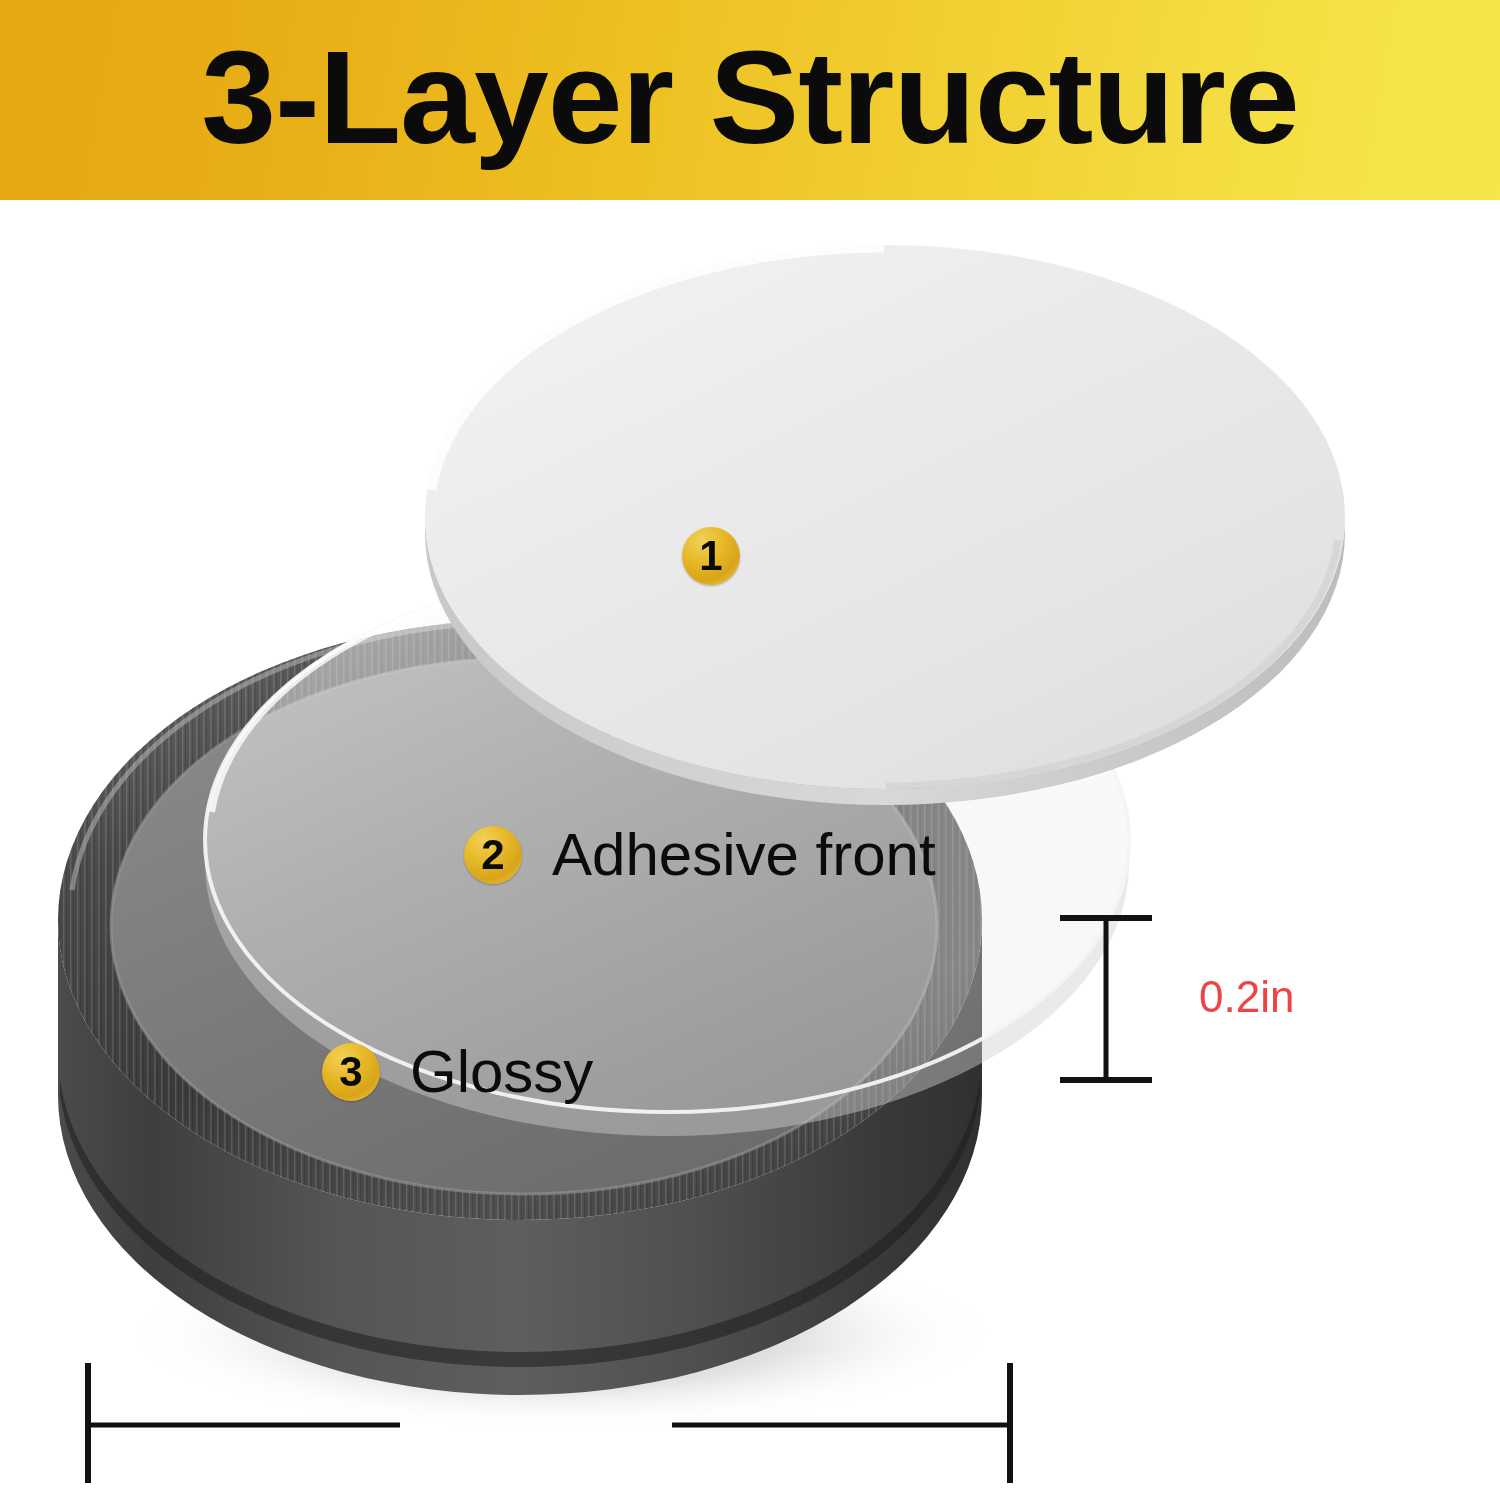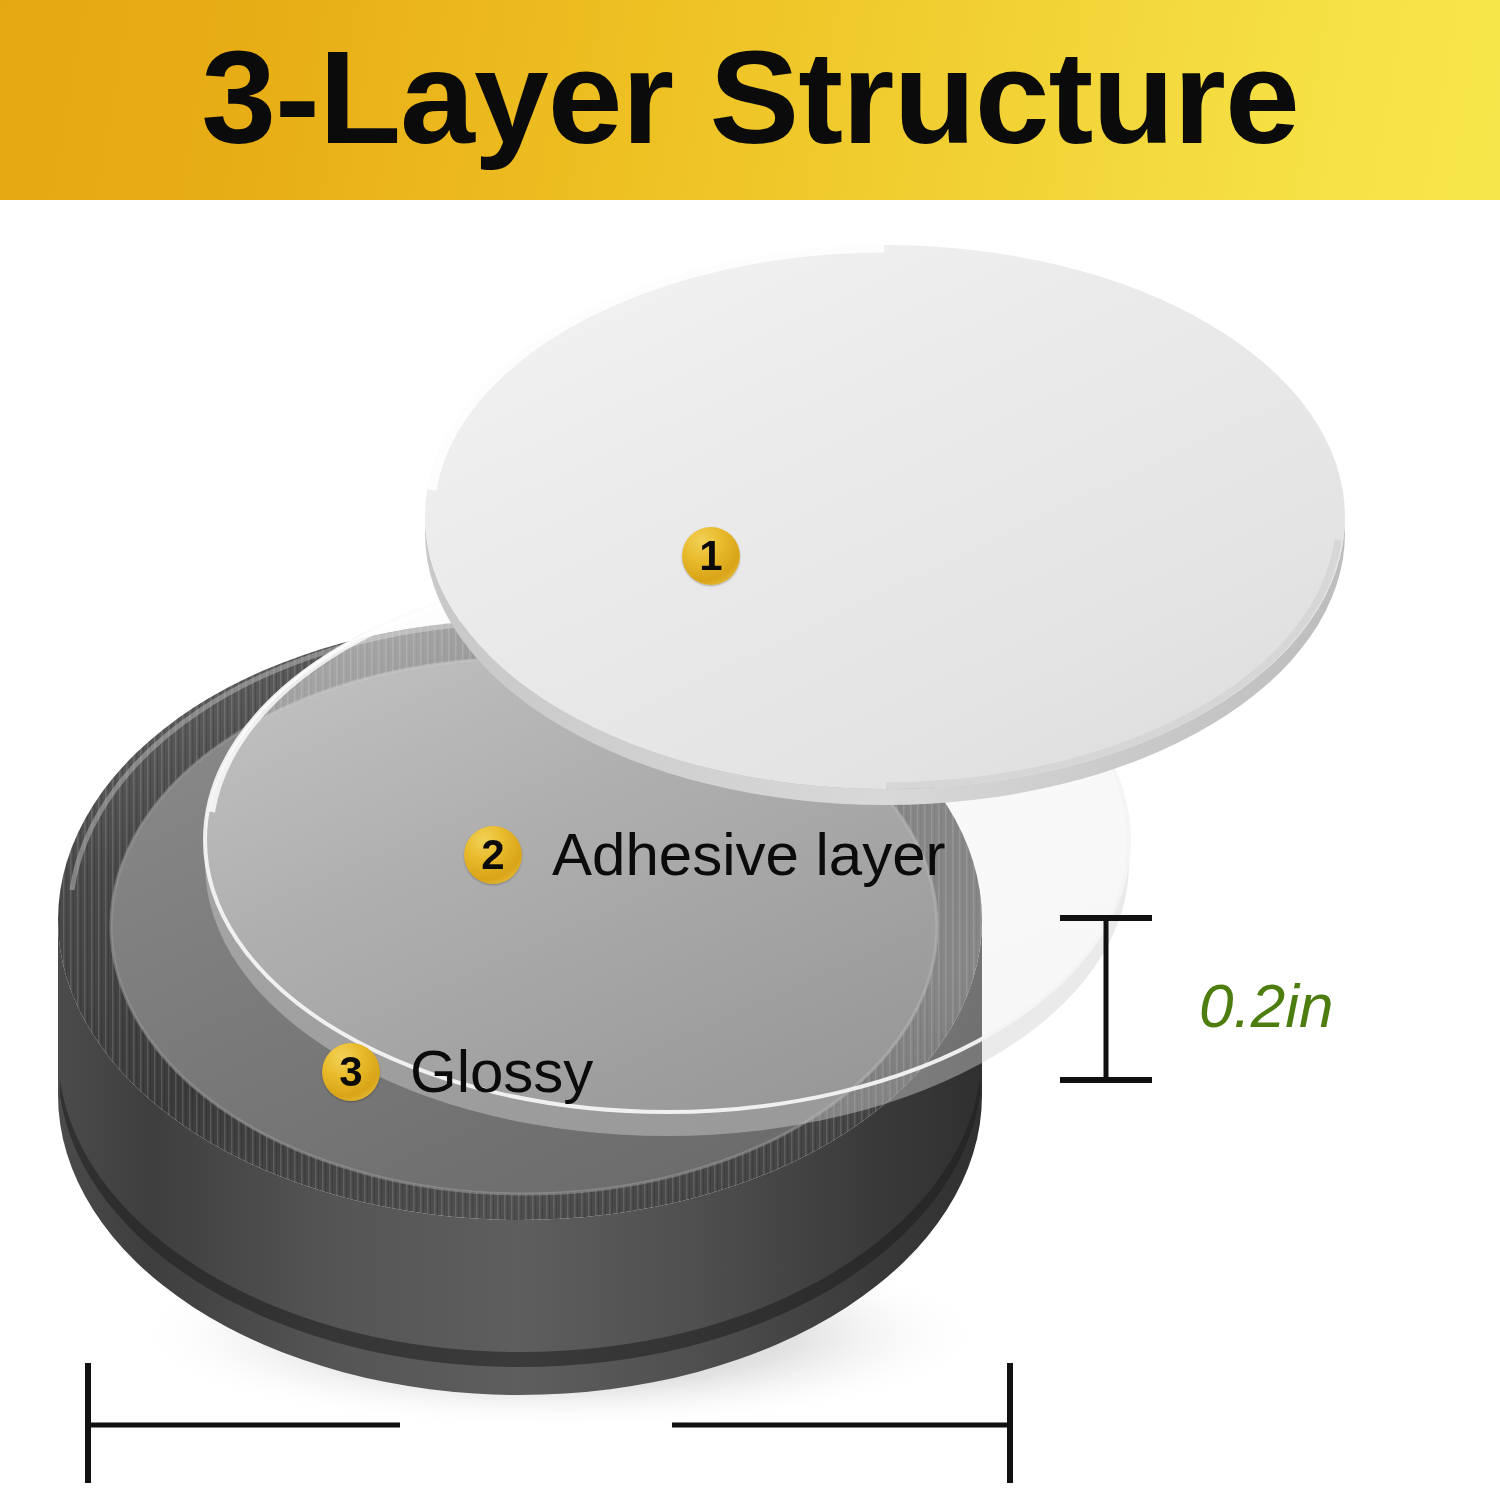--- a/index.html
+++ b/index.html
@@ -96,25 +96,24 @@
     font-weight: normal;
   }
 
   #label-1 { left: 682px; top: 527px; }
   #label-2 { left: 464px; top: 825px; }
   #label-3 { left: 322px; top: 1042px; }
 
   
   .dim-text {
     position: absolute;
-    color: #4d7c0f;
-    font-size: 62px;
+    color: #ef4444;
+    font-size: 44px;
     line-height: 1;
     white-space: nowrap;
-    font-style: italic;
   }
   #dim-thickness-text { left: 1199px; top: 975px; }
   #dim-diameter-text  { left: 425px;  top: 1393px; }
 </style>
 </head>
 <body>
 
 <div id="stage">
 
   <div id="banner">
@@ -242,21 +241,21 @@
       </g>
     </svg>
   </div>
 
   <div class="layer-label" id="label-1">
     <div class="badge">1</div>
   </div>
 
   <div class="layer-label" id="label-2">
     <div class="badge">2</div>
-    <div class="layer-text">Adhesive layer</div>
+    <div class="layer-text">Adhesive front</div>
   </div>
 
   <div class="layer-label" id="label-3">
     <div class="badge">3</div>
     <div class="layer-text">Glossy</div>
   </div>
 
   <div class="dim-text" id="dim-thickness-text">0.2in</div>
 
 

